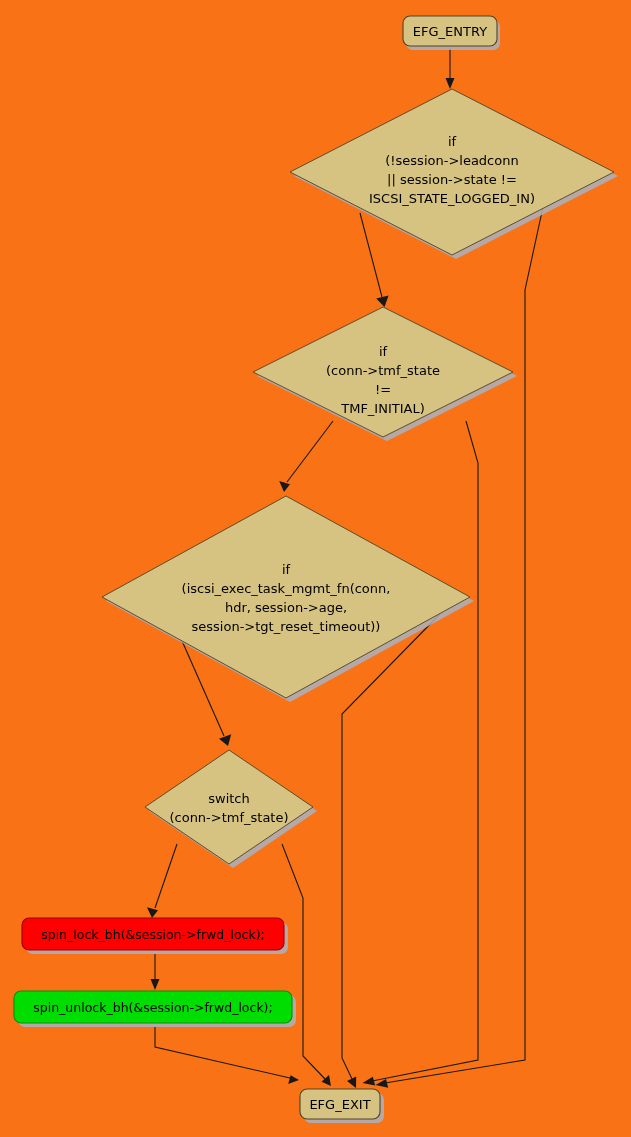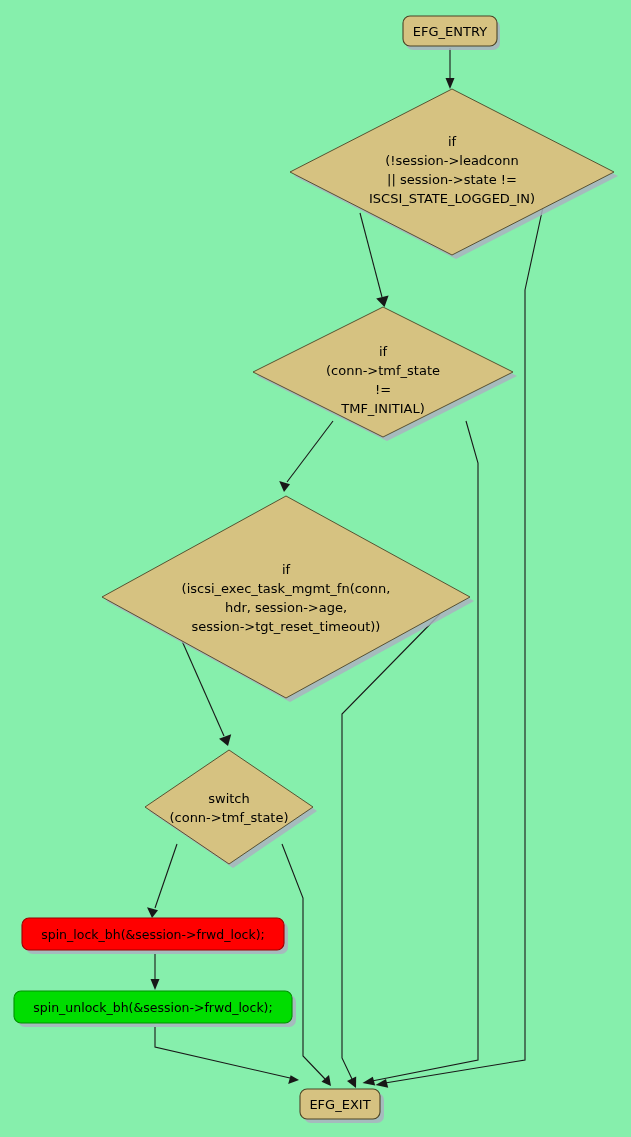--- a/index.html
+++ b/index.html
@@ -10,21 +10,21 @@
   body {
     width: 631px;
     height: 1137px;
     font-family: "DejaVu Sans", sans-serif;
     overflow: hidden;
   }
   #diagram-root {
     position: relative;
     width: 631px;
     height: 1137px;
-    background: #86efac;
+    background: #f97316;
   }
   svg#flowchart {
     display: block;
     width: 631px;
     height: 1137px;
   }
   .node-text {
     font-family: "DejaVu Sans", sans-serif;
     font-size: 13px;
     fill: #000000;

